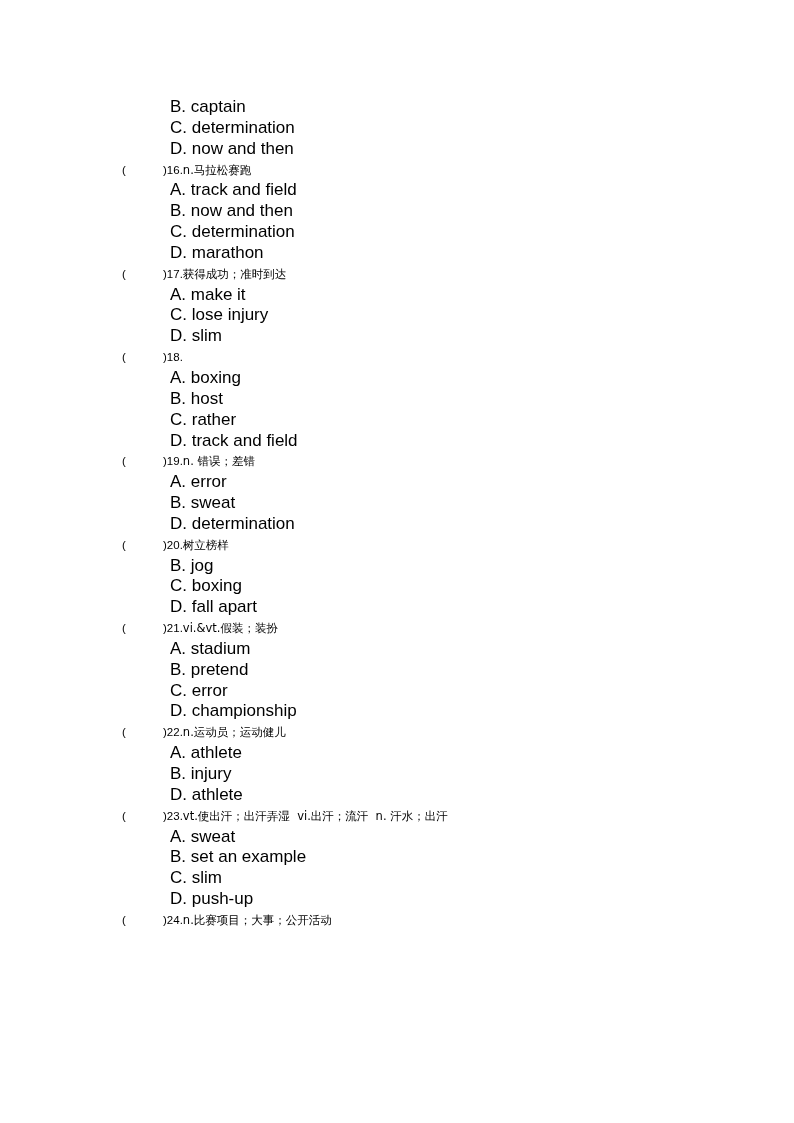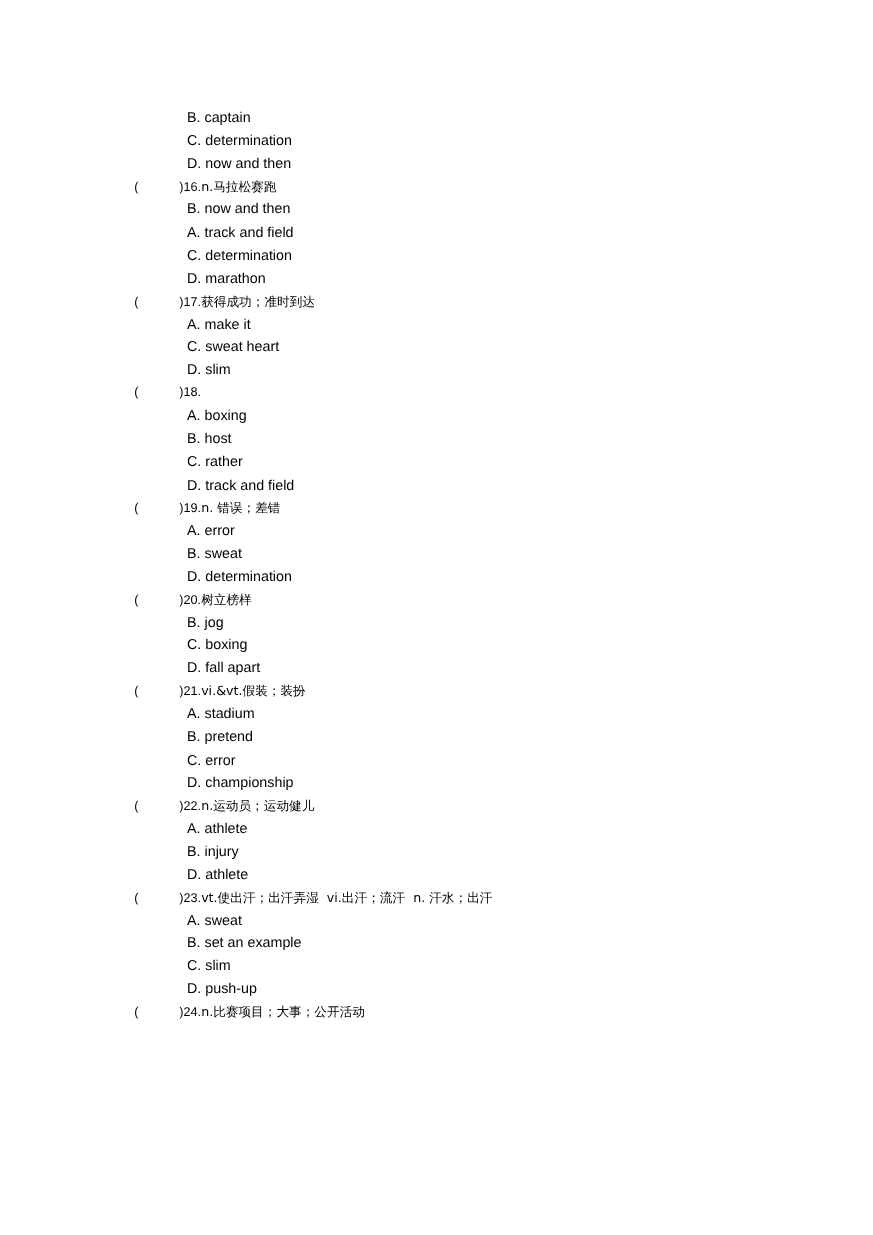--- a/index.html
+++ b/index.html
@@ -26,21 +26,21 @@
   .doc-body {
     font-size: 11.5px;
     line-height: 20.85px;
   }
   
   .option-line {
     margin: 0;
     padding: 0;
     white-space: pre;
     padding-left: 170px;
-    font-size: 13px;
+    font-size: 17px;
     line-height: 20.85px;
     height: 20.85px;
   }
   .question-line {
     margin: 0;
     padding: 0;
     white-space: pre;
     padding-left: 122px;
     font-size: 11.5px;
     line-height: 20.85px;
@@ -66,27 +66,27 @@
 </style>
 </head>
 <body>
 
 <div class="page">
   <div class="doc-body" id="body-root">
       <div class="option-line"><span>B.</span> <span>captain</span></div>
       <div class="option-line"><span>C.</span> <span>determination</span></div>
       <div class="option-line"><span>D.</span> <span>now and then</span></div>
       <div class="question-line"><span class="paren-open">(</span><span class="paren-close">)</span><span class="q-text">16.</span><span class="q-text cjk">n.马拉松赛跑</span></div>
+      <div class="option-line"><span>A.</span> <span>track and field</span></div>
       <div class="option-line"><span>B.</span> <span>now and then</span></div>
-      <div class="option-line"><span>A.</span> <span>track and field</span></div>
       <div class="option-line"><span>C.</span> <span>determination</span></div>
       <div class="option-line"><span>D.</span> <span>marathon</span></div>
       <div class="question-line"><span class="paren-open">(</span><span class="paren-close">)</span><span class="q-text">17.</span><span class="q-text cjk">获得成功；准时到达</span></div>
       <div class="option-line"><span>A.</span> <span>make it</span></div>
-      <div class="option-line"><span>C.</span> <span>sweat heart</span></div>
+      <div class="option-line"><span>C.</span> <span>lose injury</span></div>
       <div class="option-line"><span>D.</span> <span>slim</span></div>
       <div class="question-line"><span class="paren-open">(</span><span class="paren-close">)</span><span class="q-text">18.</span></div>
       <div class="option-line"><span>A.</span> <span>boxing</span></div>
       <div class="option-line"><span>B.</span> <span>host</span></div>
       <div class="option-line"><span>C.</span> <span>rather</span></div>
       <div class="option-line"><span>D.</span> <span>track and field</span></div>
       <div class="question-line"><span class="paren-open">(</span><span class="paren-close">)</span><span class="q-text">19.</span><span class="q-text cjk">n. 错误；差错</span></div>
       <div class="option-line"><span>A.</span> <span>error</span></div>
       <div class="option-line"><span>B.</span> <span>sweat</span></div>
       <div class="option-line"><span>D.</span> <span>determination</span></div>

